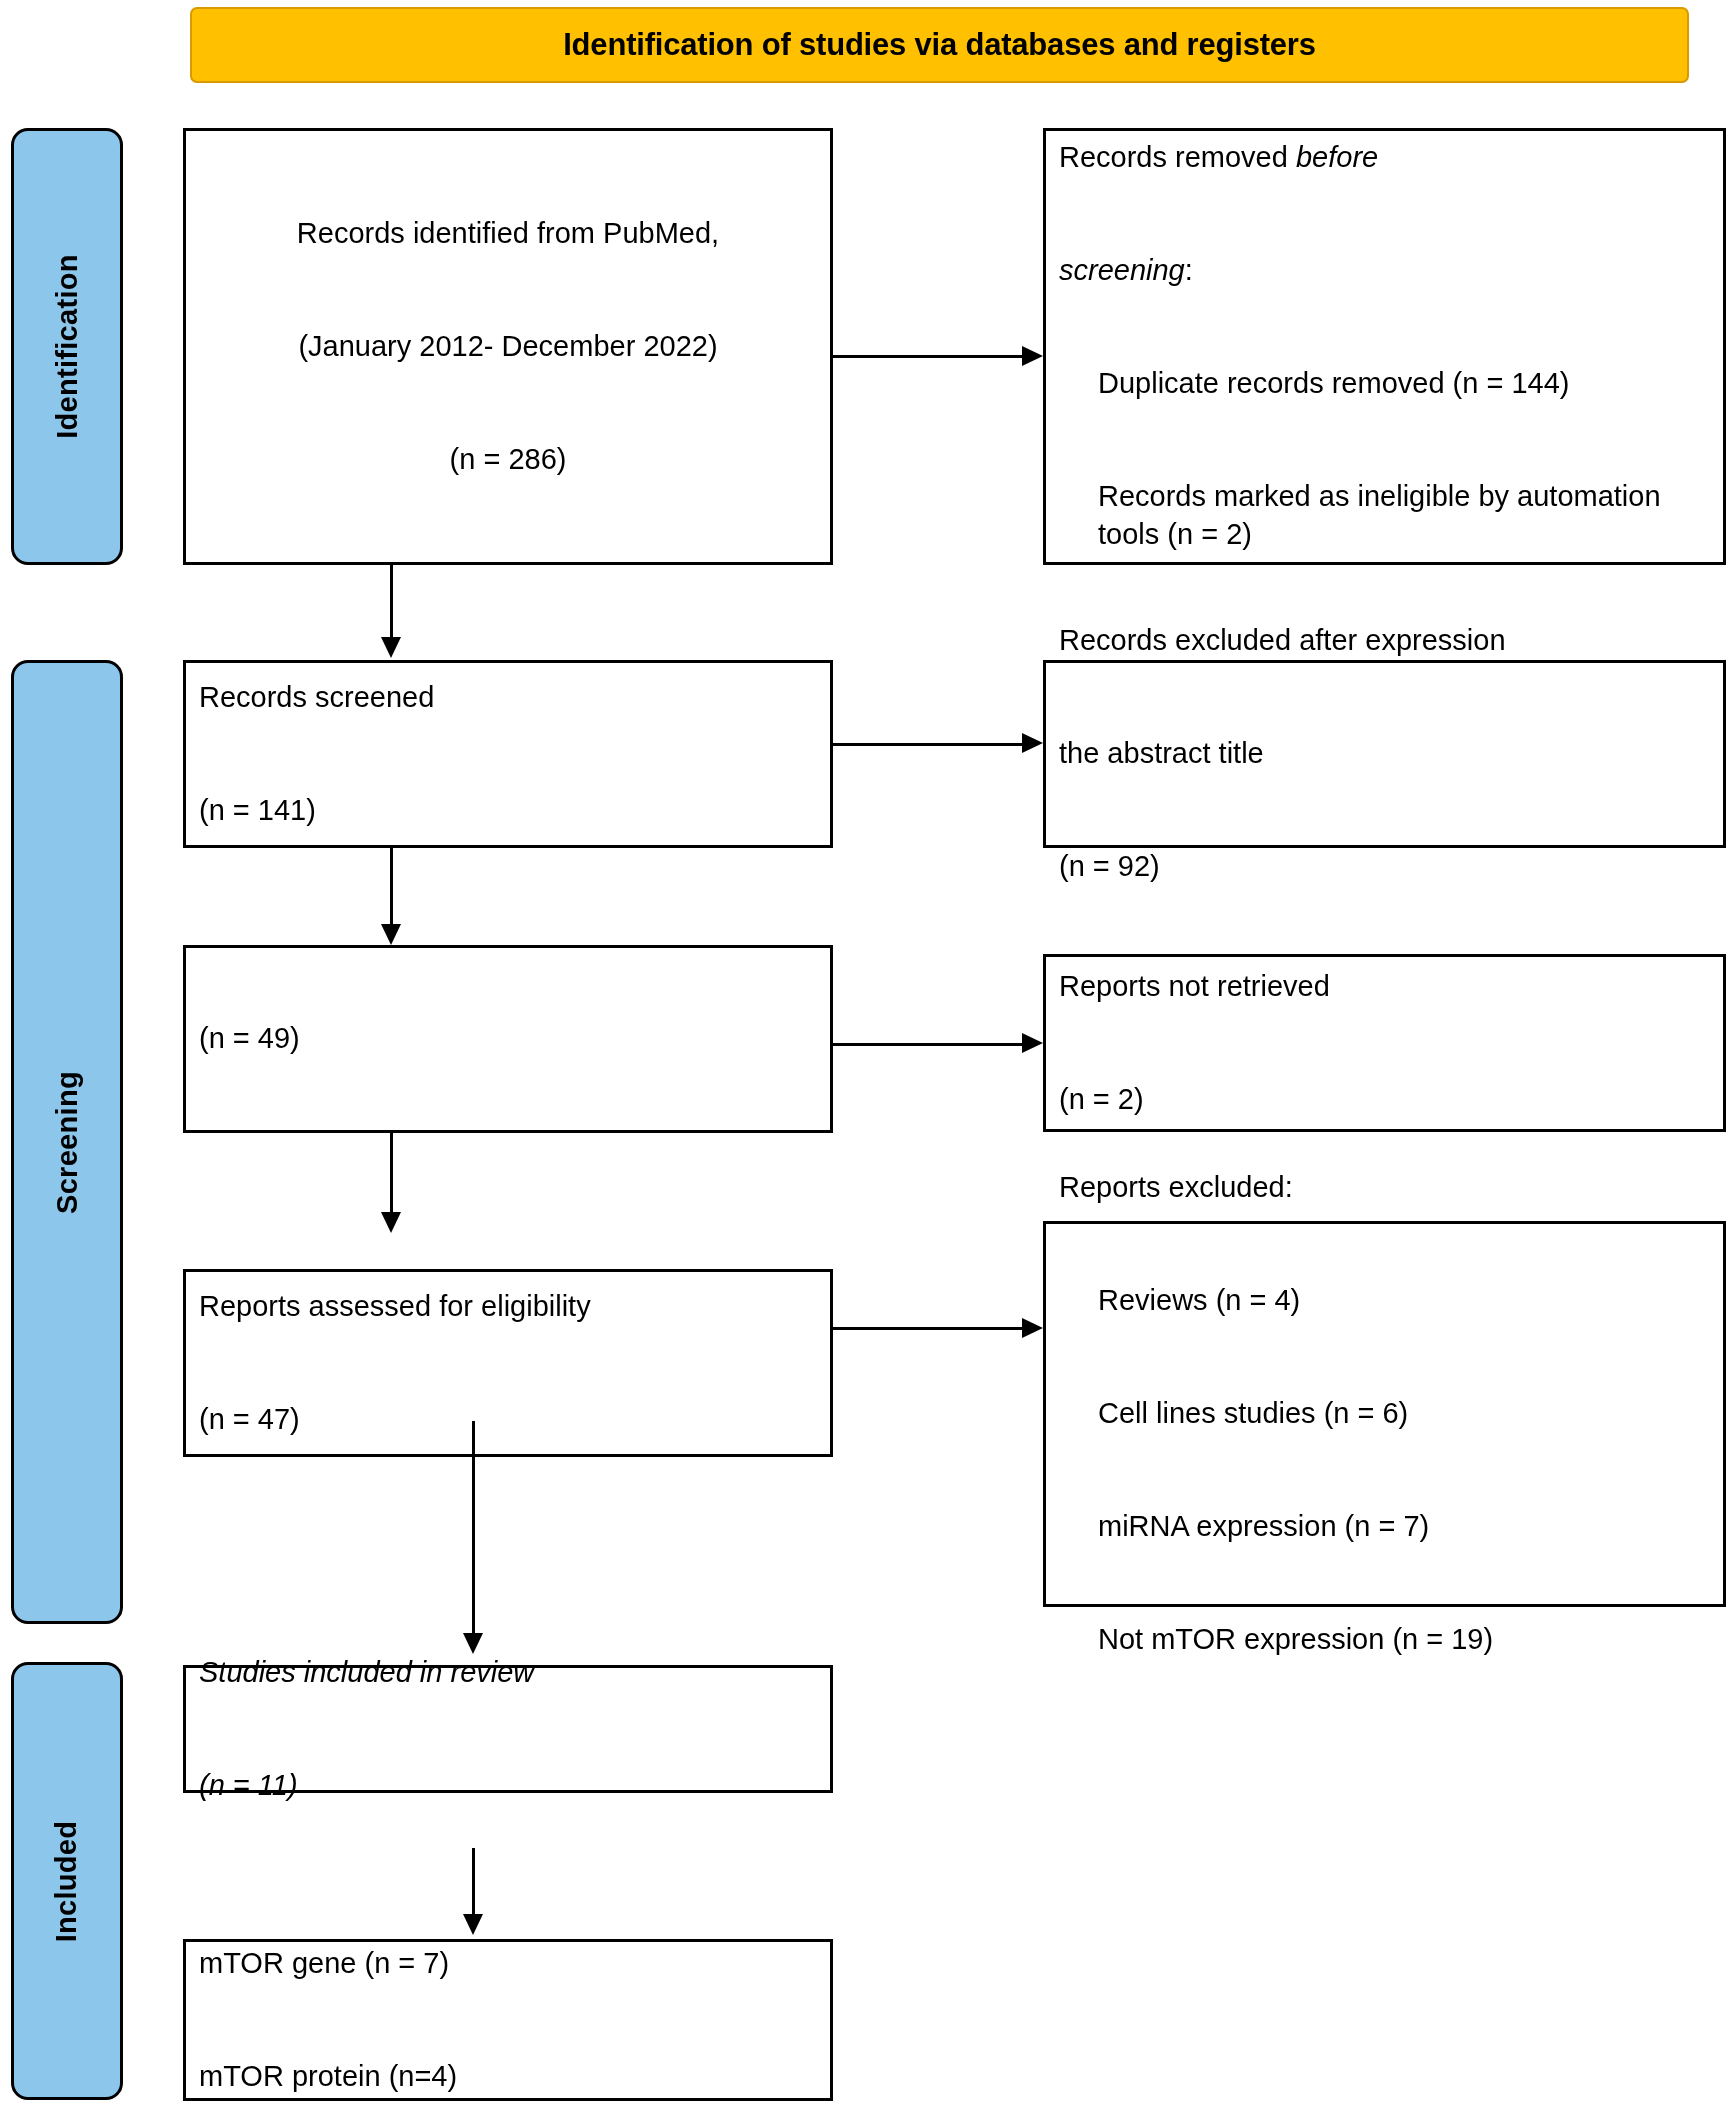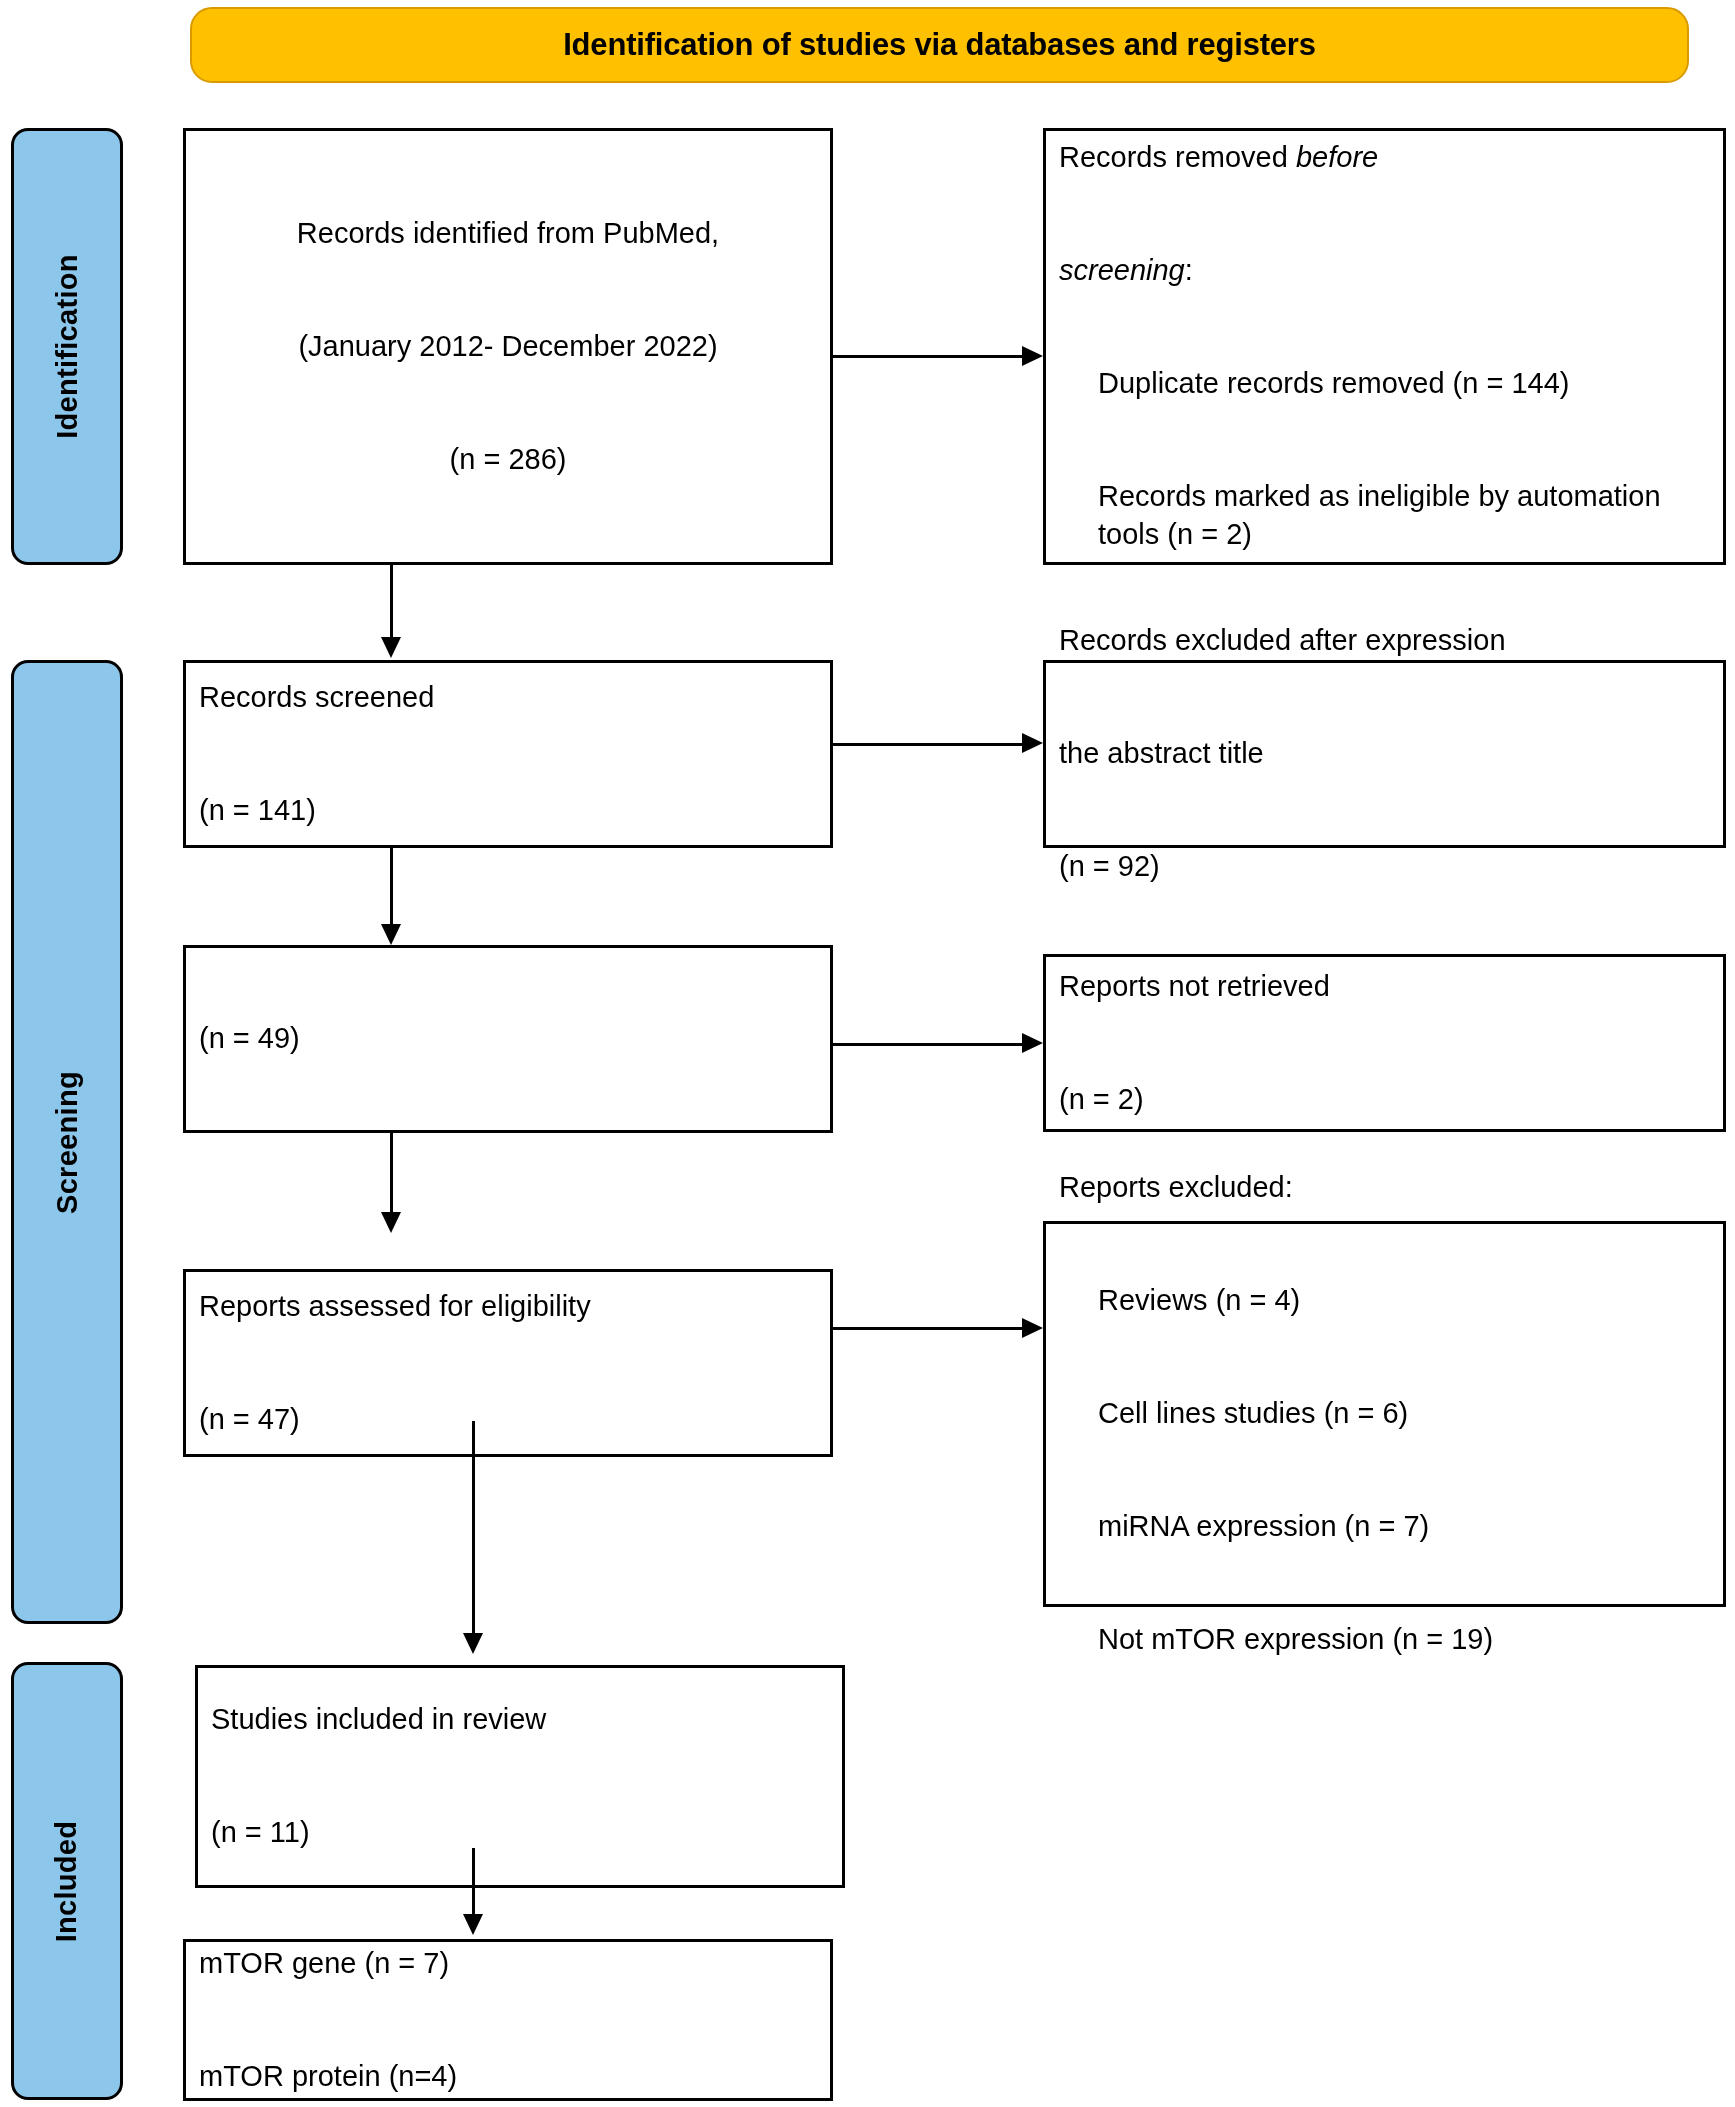--- a/index.html
+++ b/index.html
@@ -20,21 +20,21 @@
 
   
   .banner {
     position: absolute;
     left: 190px;
     top: 6.6px;
     width: 1499px;
     height: 76px;
     background: #FFC000;
     border: 2.5px solid #D99A00;
-    border-radius: 22px;
+    border-radius: 7px;
     box-sizing: border-box;
     display: flex;
     align-items: center;
     justify-content: center;
   }
   .banner-text {
     font-size: 31px;
     font-weight: bold;
     color: #000000;
     letter-spacing: -0.2px;
@@ -218,21 +218,21 @@
       <div class="sub">Not mTOR expression (n = 19)</div>
     </div>
   </div>
 
   <div class="hline" style="left:832px; top:1327px; width:190px;"></div>
   <div class="arrow-right" style="left:1022px; top:1318px;"></div>
 
   <div class="vline" style="left:472px; top:1421px; height:213px;"></div>
   <div class="arrow-down" style="left:463px; top:1633px;"></div>
 
-  <div class="box" style="left:195px; top:1665px; width:650px; height:223px;">
+  <div class="box" style="left:183px; top:1665px; width:650px; height:128px;font-style:italic;">
     <div class="box-text">
       <div>Studies included in review</div>
       <div>(n = 11)</div>
     </div>
   </div>
 
   <div class="vline" style="left:472px; top:1848px; height:68px;"></div>
   <div class="arrow-down" style="left:463px; top:1914px;"></div>
 
   <div class="box" style="left:183px; top:1939px; width:650px; height:162px;">

